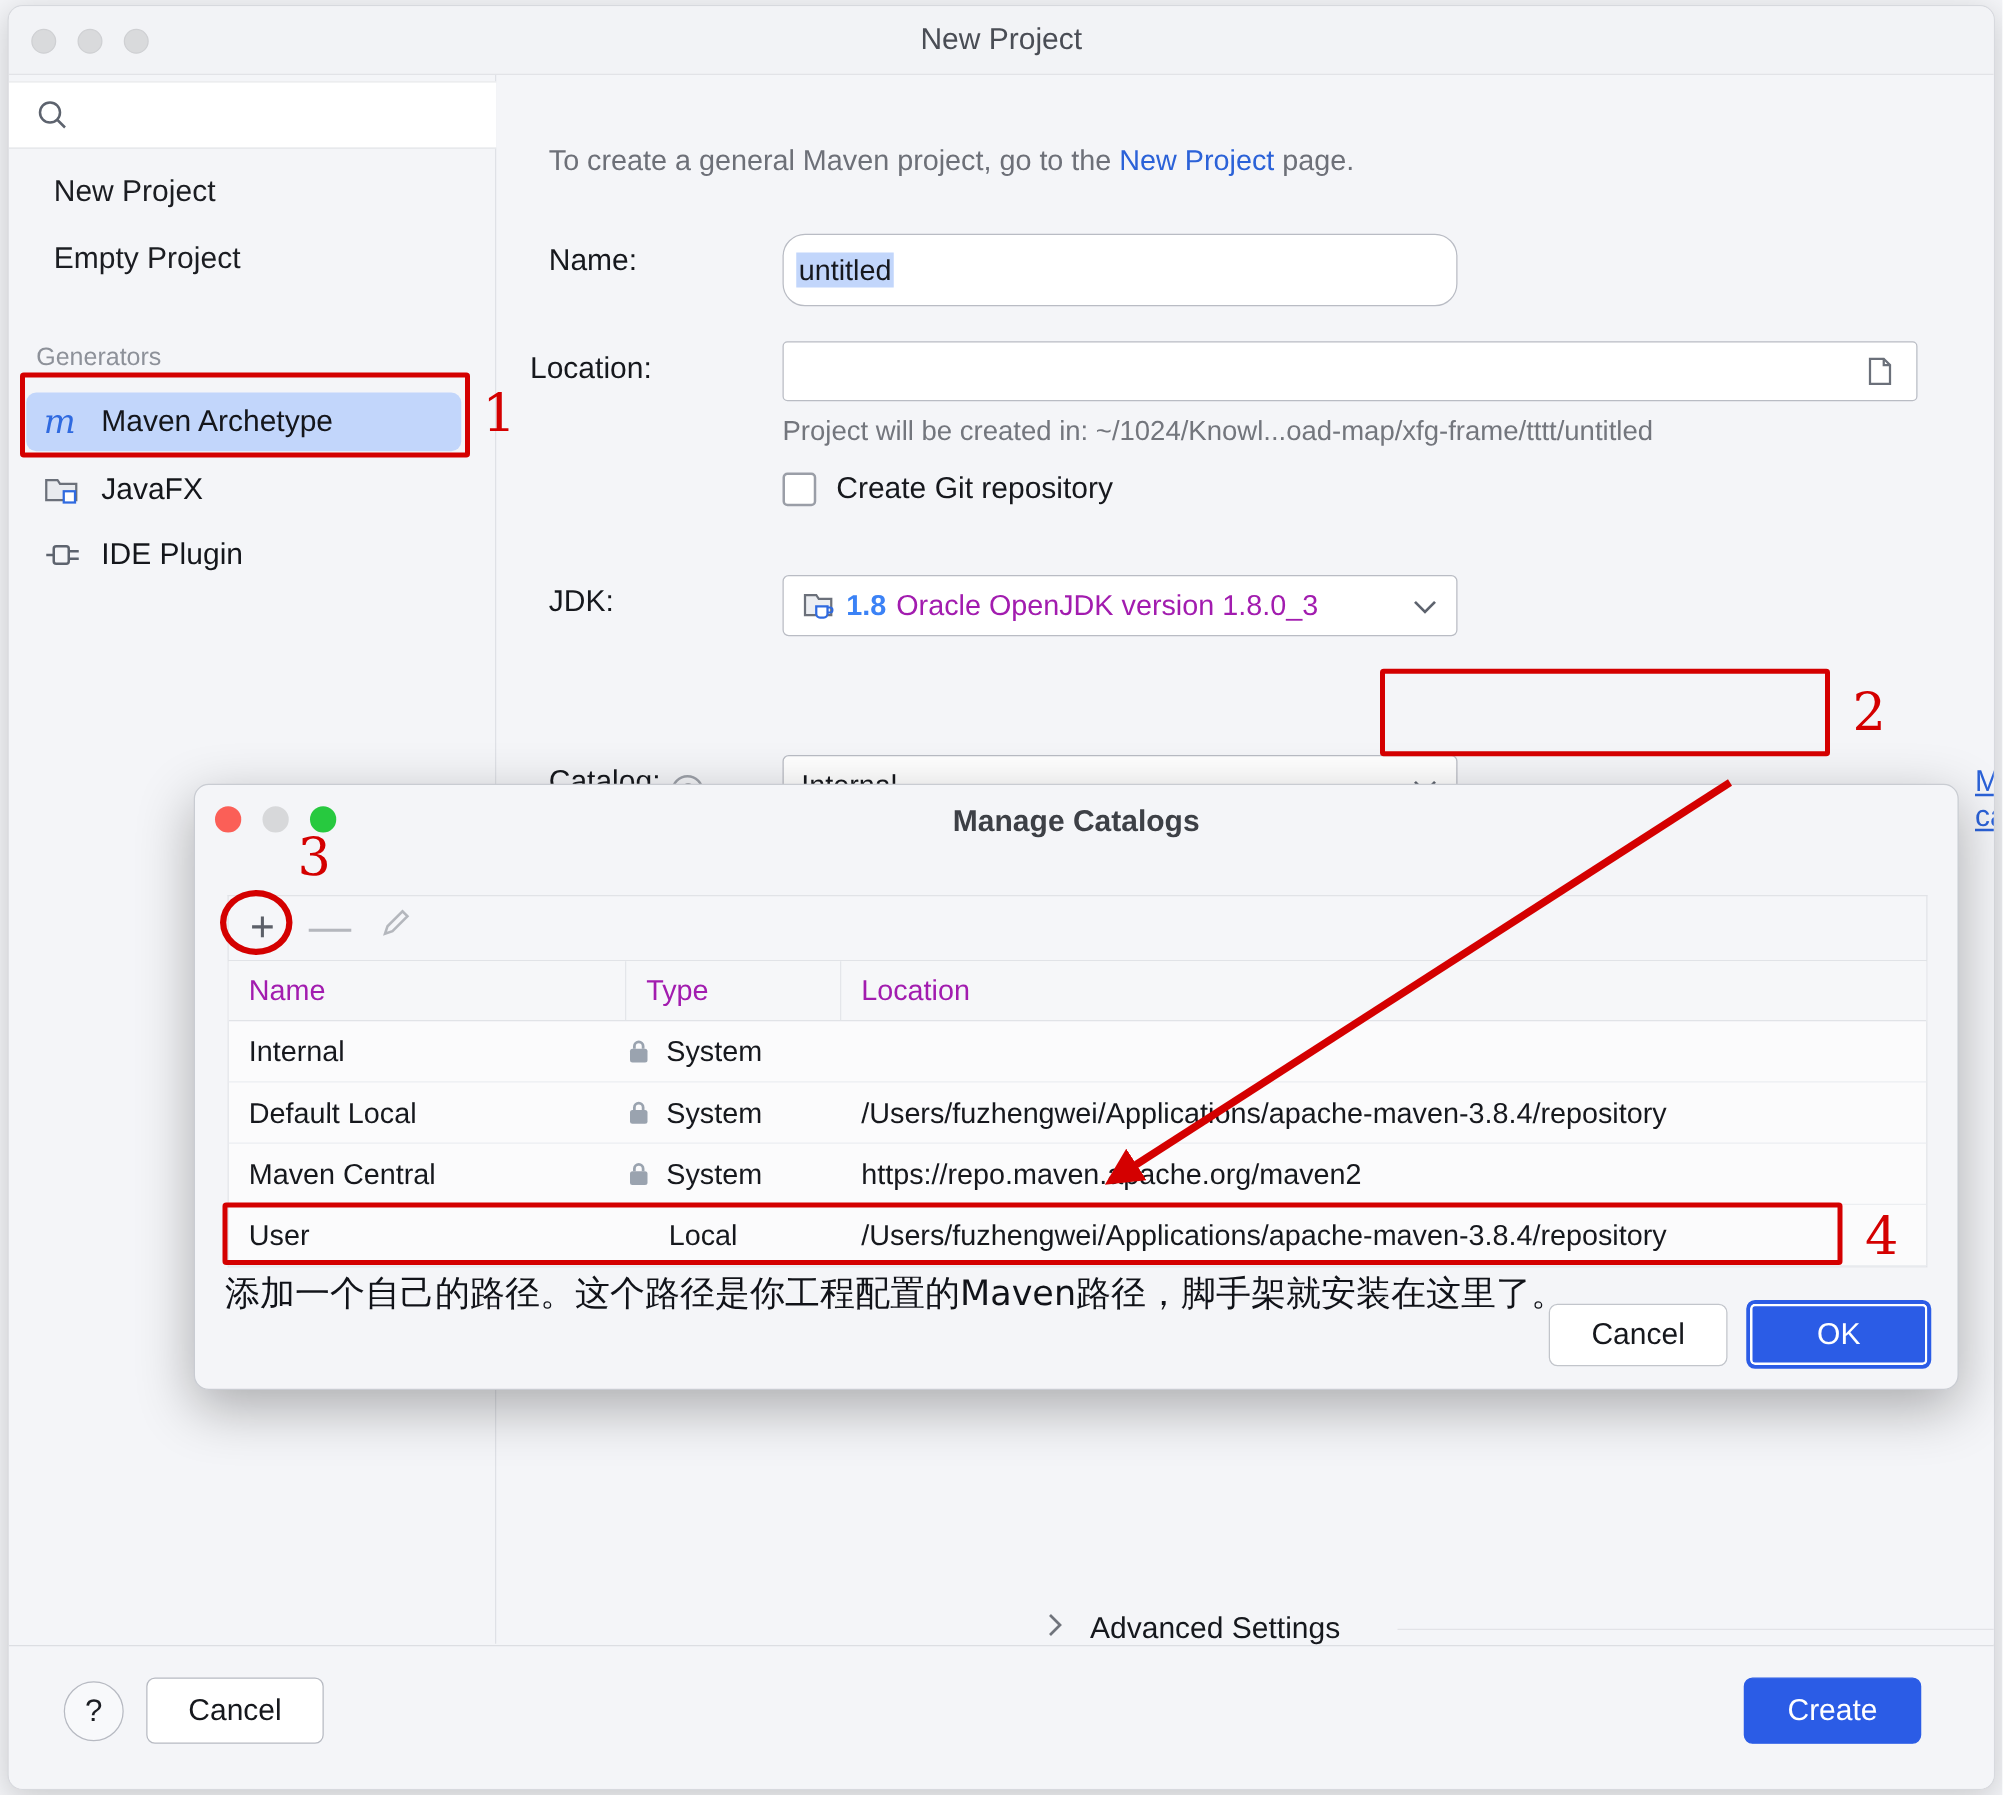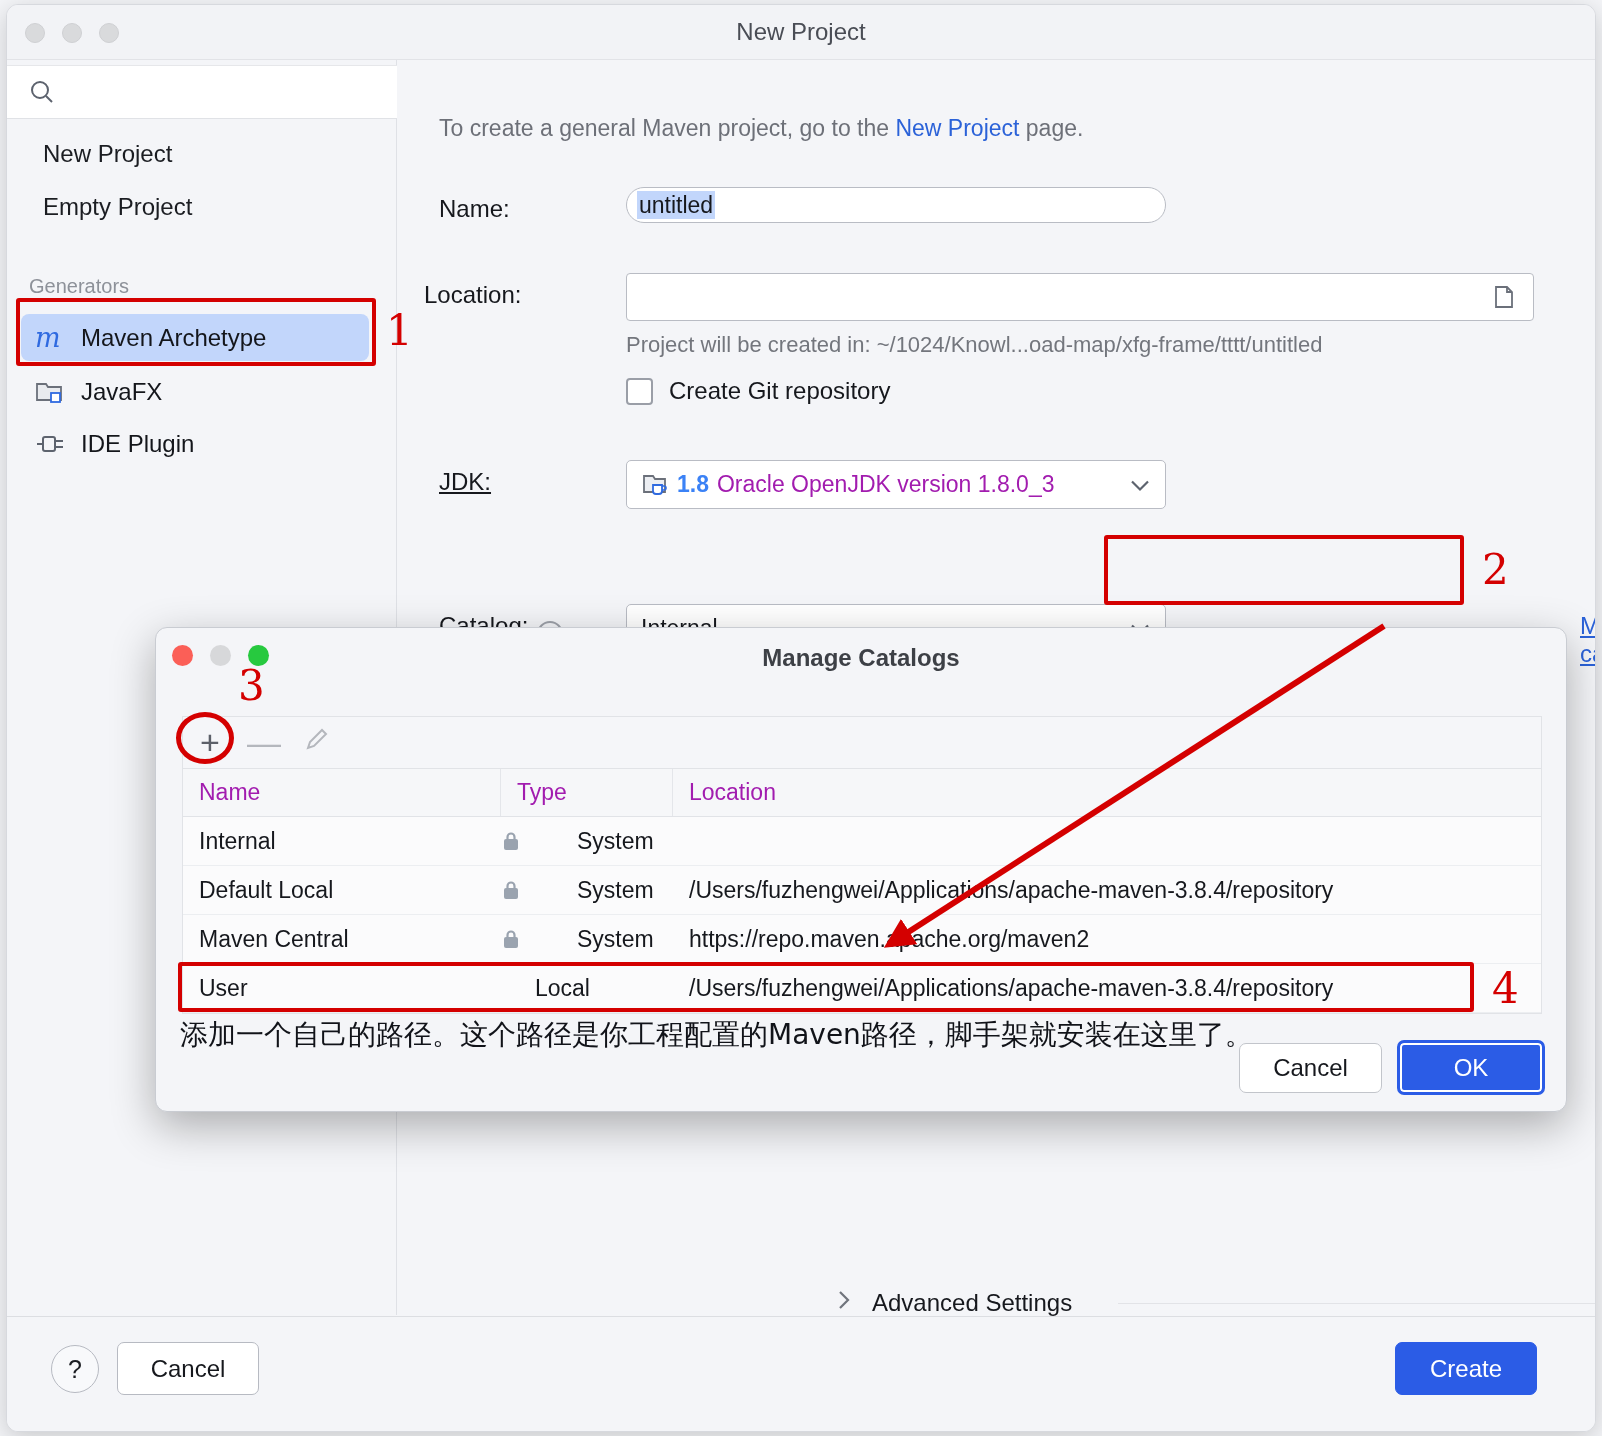--- a/index.html
+++ b/index.html
@@ -233,21 +233,21 @@
   }
   .th-name { width: 318px; padding-left: 16px; border-right: 1px solid #e4e6ea; height: 100%; display:flex; align-items:center;}
   .th-type { width: 172px; padding-left: 16px; border-right: 1px solid #e4e6ea; height: 100%; display:flex; align-items:center;}
   .th-loc  { flex: 1; padding-left: 16px; height: 100%; display:flex; align-items:center;}
   .trow {
     display: flex; height: 49px; align-items: center;
     border-bottom: 1px solid #eceef1;
     font-size: 23px; color: #16181d;
   }
   .td-name { width: 318px; padding-left: 16px; }
-  .td-type { width: 172px; display: flex; align-items: center; gap: 44px; }
+  .td-type { width: 172px; display: flex; align-items: center; }
   .lock { width: 20px; height: 21px; margin-right: 12px; }
   .td-loc { flex: 1; padding-left: 16px; }
   .trow.user .td-type { padding-left: 34px; }
 
   .cn-note {
     position: absolute; left: 24px; top: 388px;
     font-size: 28px; color: #111319;
     font-family: "DejaVu Sans", sans-serif;
     white-space: nowrap;
   }
@@ -346,41 +346,41 @@
         <span class="glabel">IDE Plugin</span>
       </div>
     </div>
 
     <div class="main">
       <div class="hint">
         <span>To create a general Maven project, go to the </span><a href="#">New Project</a><span> page.</span>
       </div>
 
       <div class="flabel" style="left:41px; top:135px;">Name:</div>
-      <div class="field" style="left:228px; top:127px; width:540px; height:36px;border-radius:18px;">
+      <div class="field" style="left:228px; top:127px; width:540px; height:58px;border-radius:18px;">
         <span class="val"><span class="sel-text">untitled</span></span>
       </div>
 
       <div class="flabel" style="left:26px; top:221px;">Location:</div>
       <div class="field" style="left:228px; top:213px; width:908px; height:48px;">
         <span style="position:absolute; right:16px; top:10px;">
           <svg width="26" height="26" viewBox="0 0 26 26">
             <path d="M5 3 h11 l5 5 v15 h-16 z" fill="none" stroke="#6b707a" stroke-width="1.8"></path>
             <path d="M16 3 v5 h5" fill="none" stroke="#6b707a" stroke-width="1.8"></path>
           </svg>
         </span>
       </div>
       <div class="subnote">Project will be created in: ~/1024/Knowl...oad-map/xfg-frame/tttt/untitled</div>
 
       <div class="checkrow">
         <span class="checkbox"></span>
         <span class="clabel">Create Git repository</span>
       </div>
 
-      <div class="flabel" style="left:41px; top:408px;text-decoration:underline;">JDK:</div>
+      <div class="flabel" style="left:41px; top:408px;">JDK:</div>
       <div class="combo" style="left:228px; top:400px; width:540px; height:49px;">
         <span style="margin-left:14px; display:flex; align-items:center;">
           <svg width="28" height="26" viewBox="0 0 28 26">
             <path d="M3 4 h9 l2 3 h10 v13 h-21 z" fill="#eceef2" stroke="#6b707a" stroke-width="1.8"></path>
             <path d="M12 13 h9 v6 a3 3 0 0 1 -3 3 h-3 a3 3 0 0 1 -3 -3 z" fill="#ffffff" stroke="#2f6ae0" stroke-width="1.8"></path>
             <path d="M21 14 h2 a2 2 0 0 1 0 4 h-2" fill="none" stroke="#2f6ae0" stroke-width="1.6"></path>
           </svg>
         </span>
         <span class="jdk-ver">1.8</span>
         <span class="jdk-desc">Oracle OpenJDK version 1.8.0_3</span>

